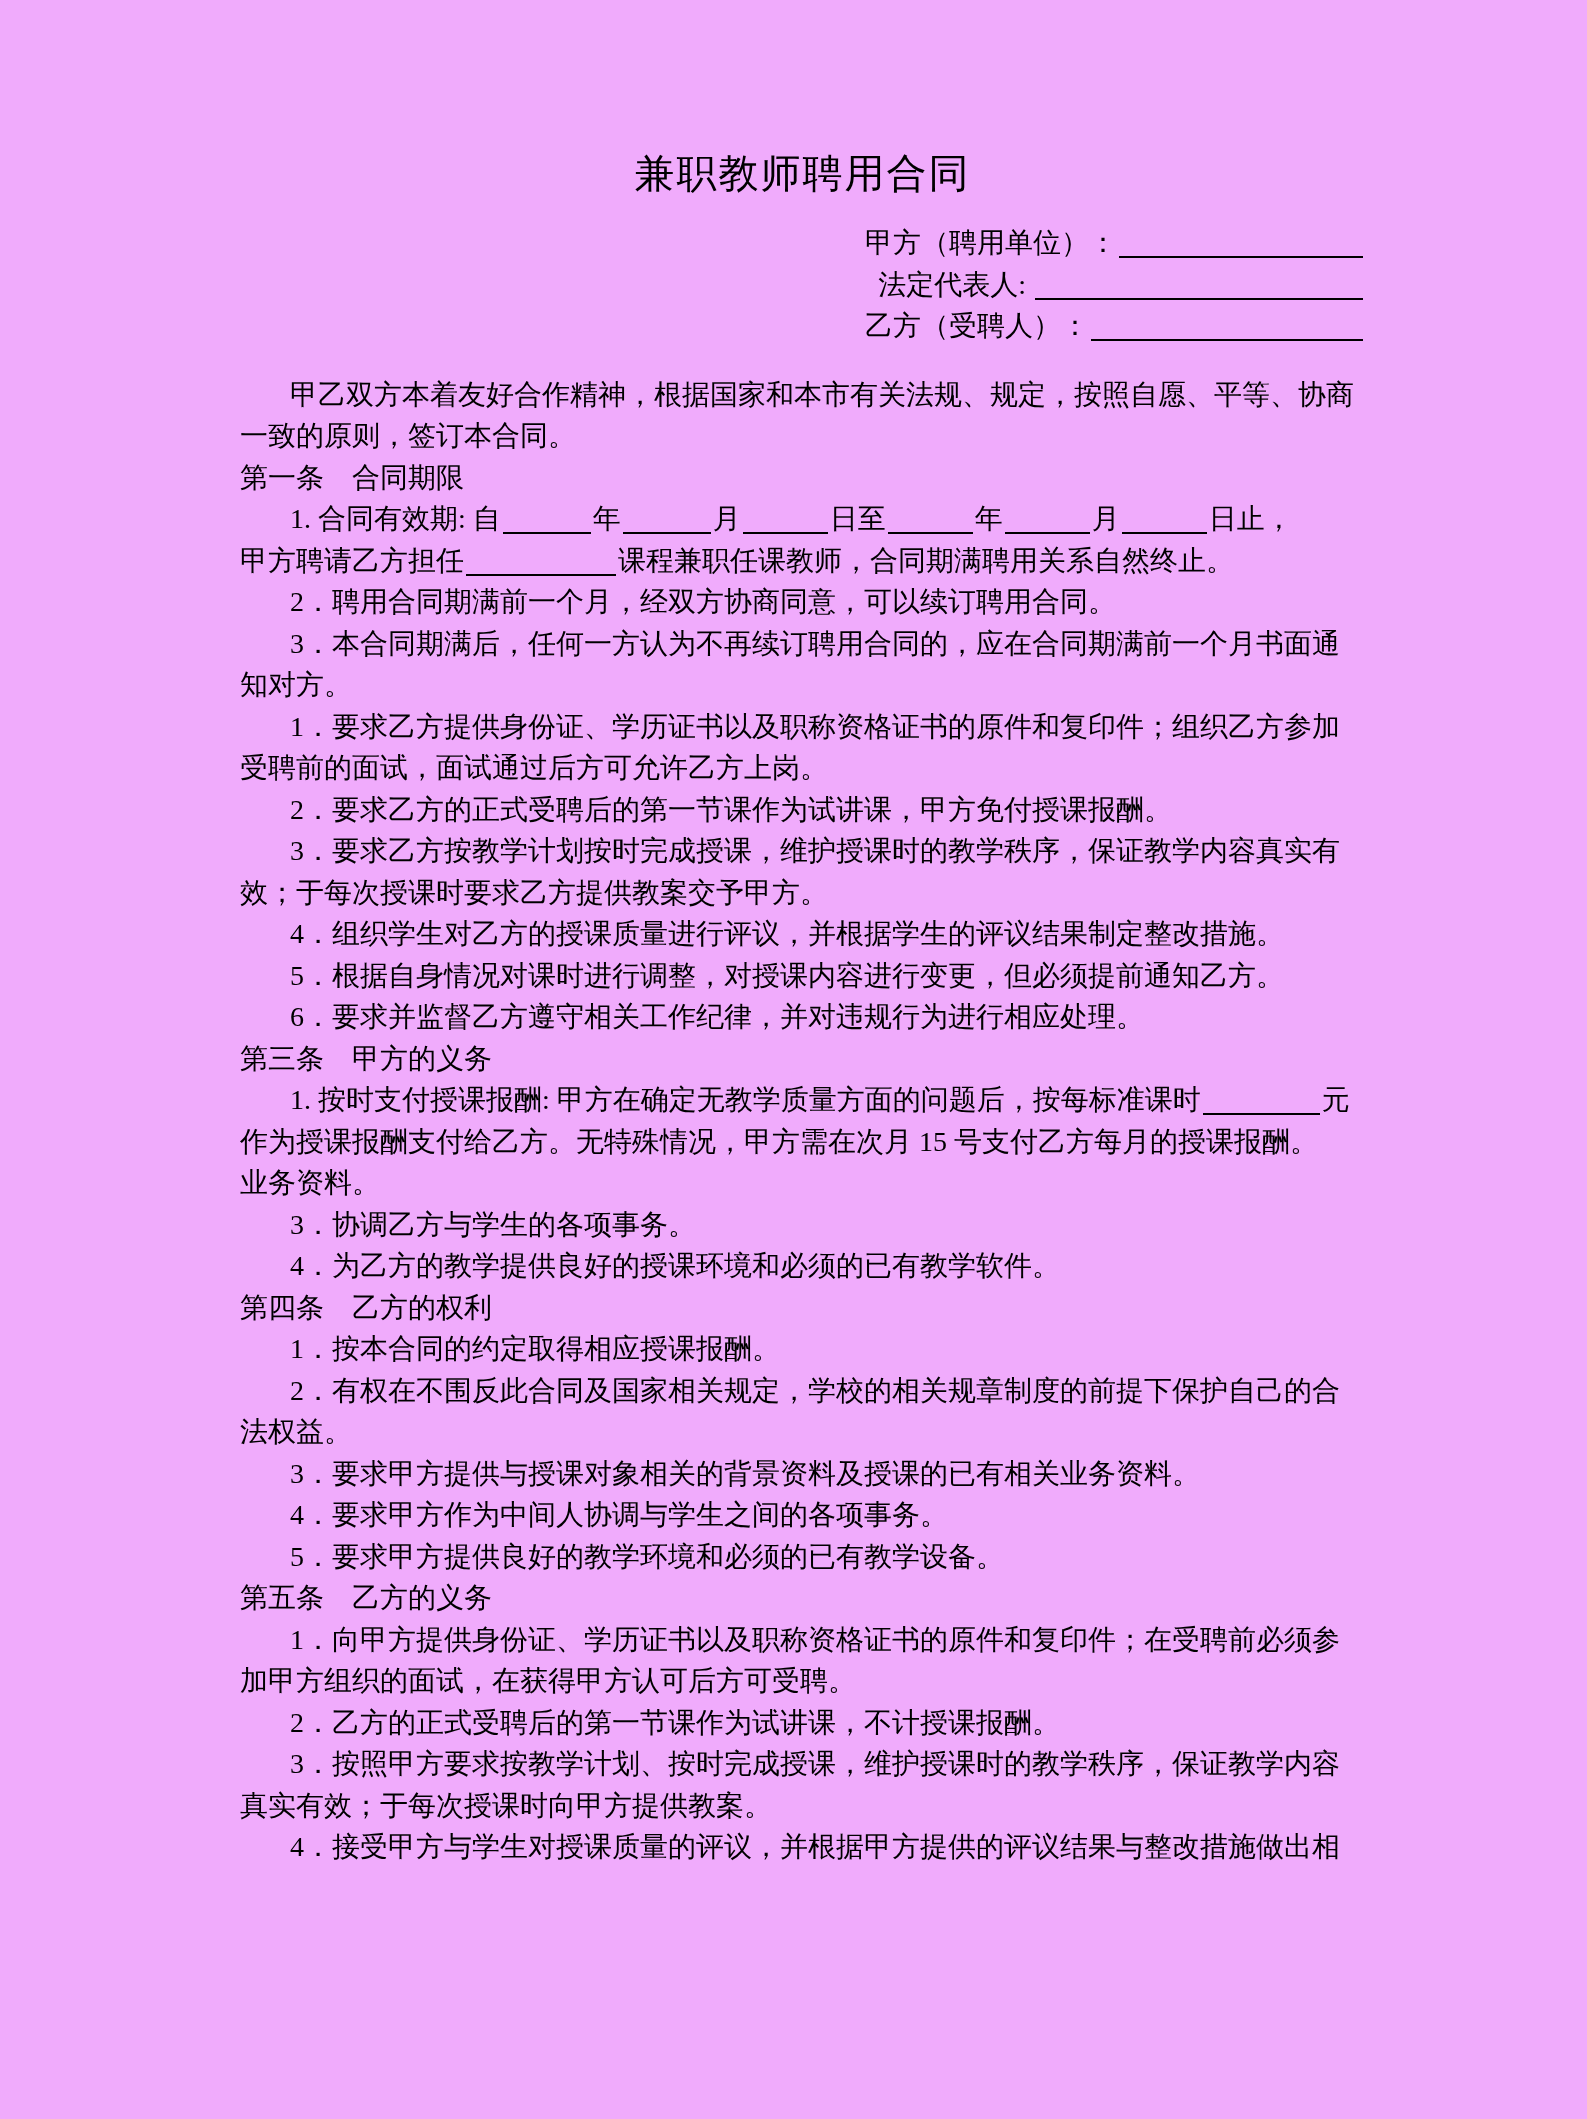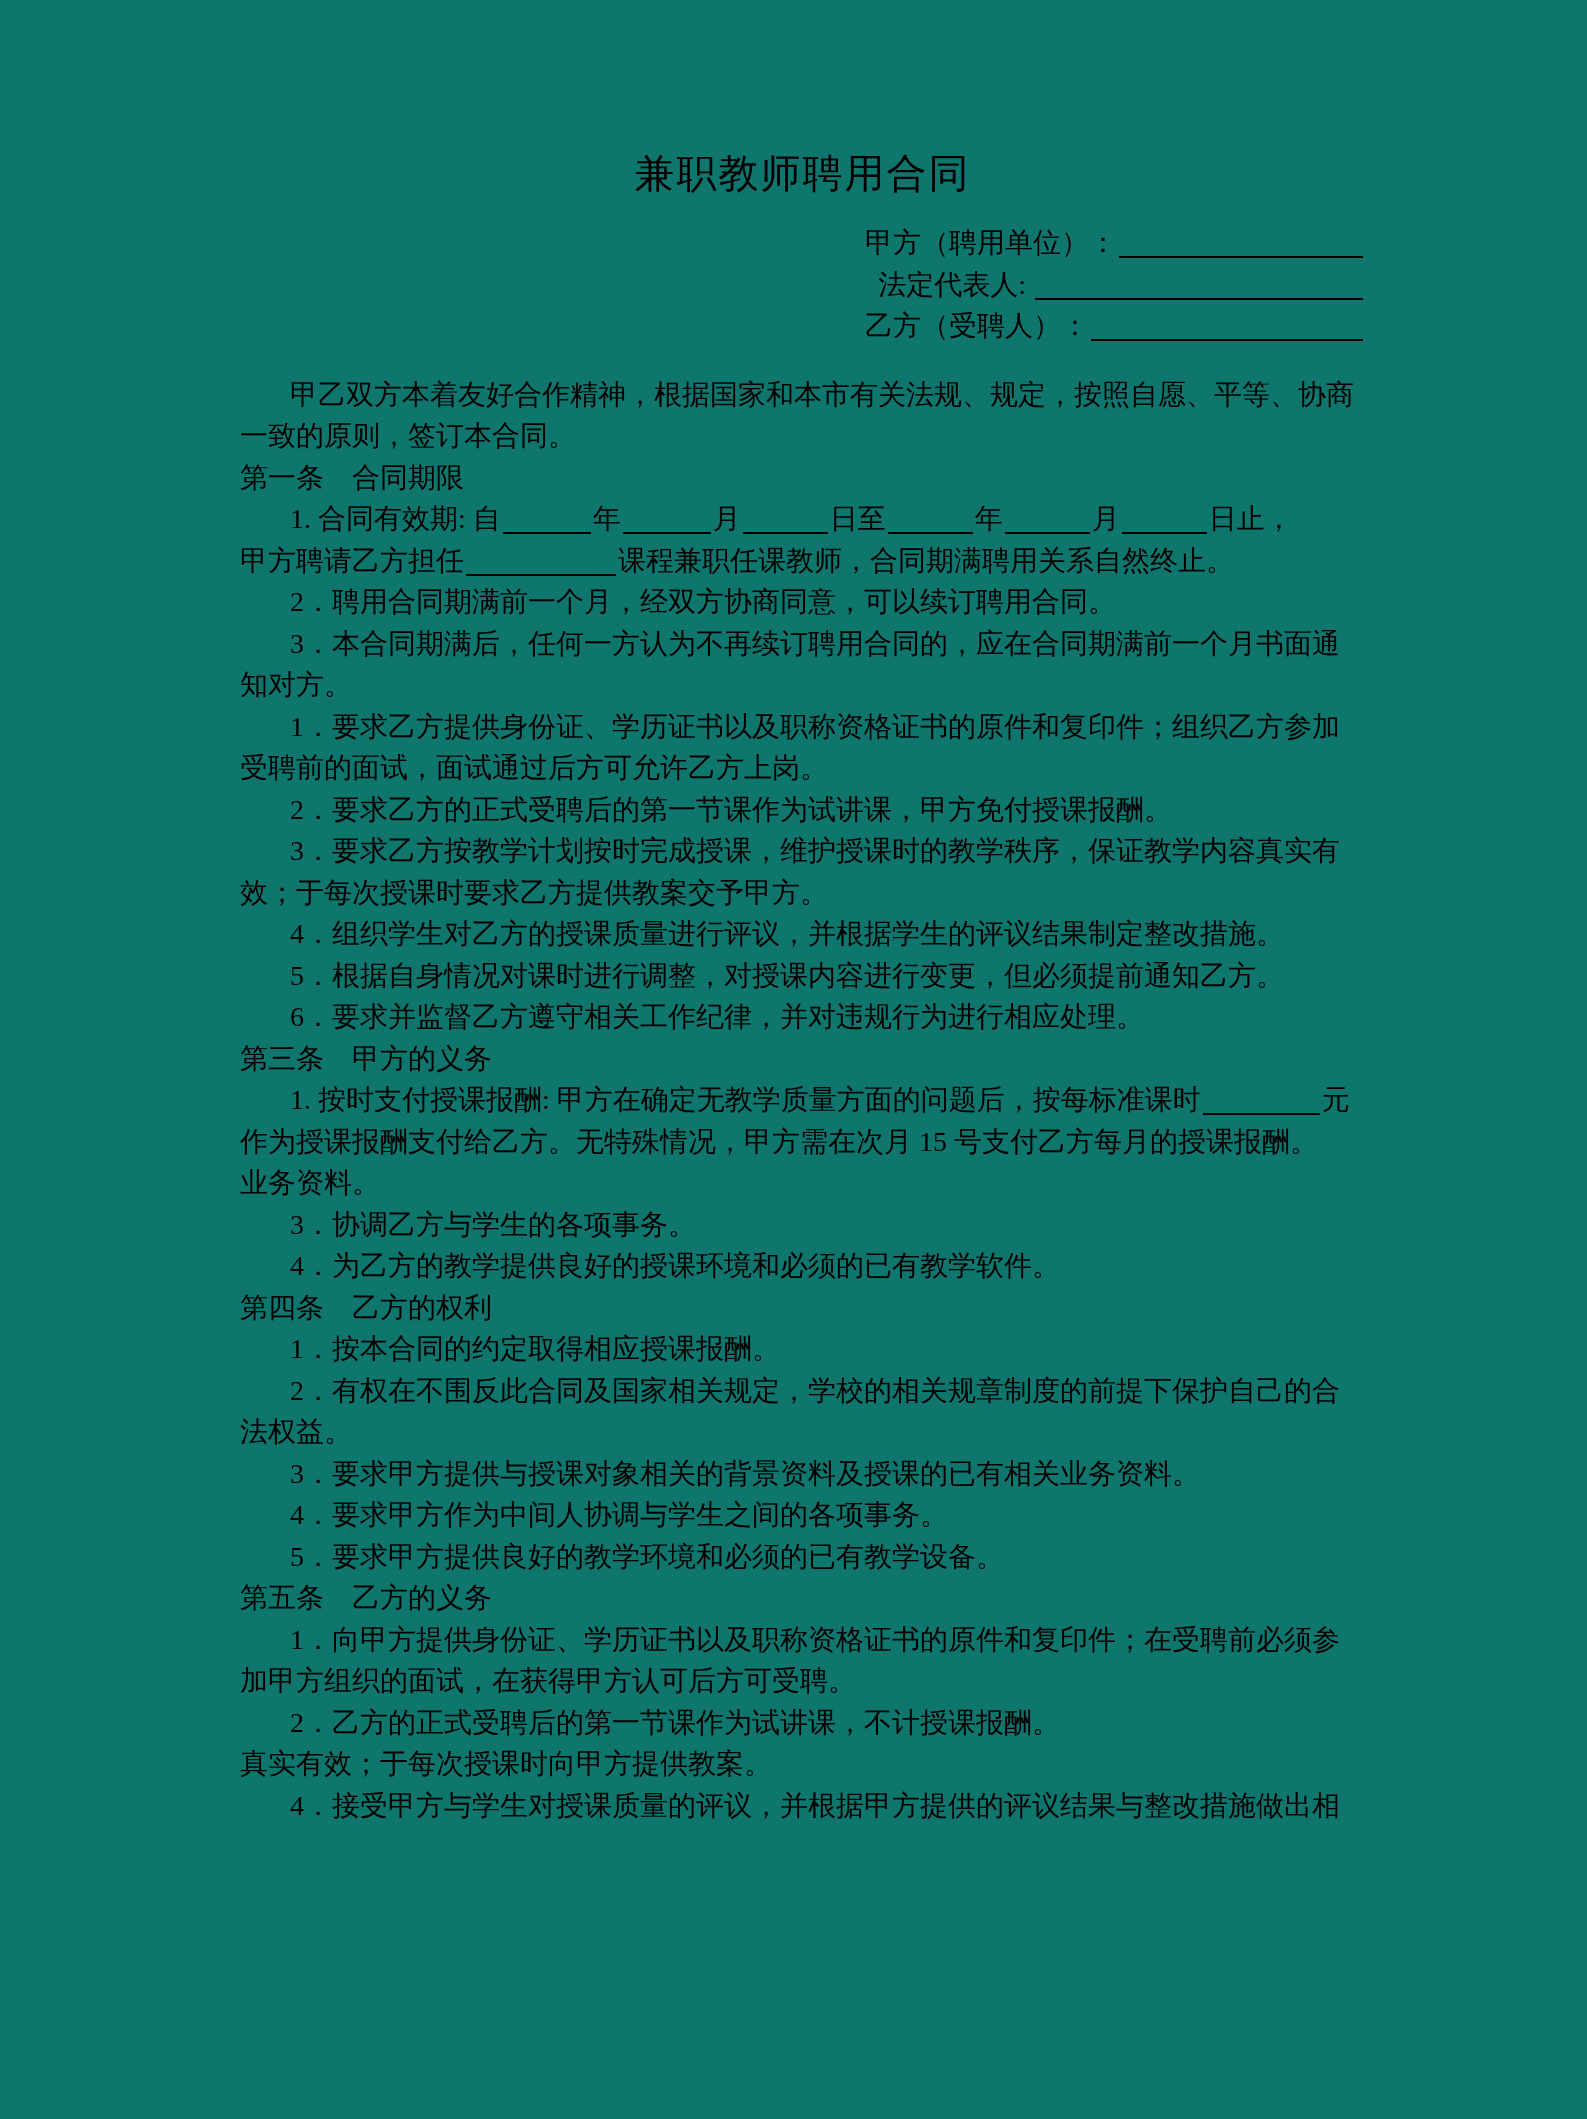--- a/index.html
+++ b/index.html
@@ -1,20 +1,20 @@
 <!DOCTYPE html>
 <html><head>
 <meta charset="utf-8">
 <style>
   html, body { margin: 0; padding: 0; background: #e8e8e8; }
   .page {
     position: relative;
     width: 1587px;
     height: 2119px;
-    background: #0f766e;
+    background: #f0abfc;
     color: #000000;
     font-family: "Liberation Serif", "DejaVu Serif", serif;
     overflow: hidden;
   }
   .content {
     position: absolute;
     left: 240px;
     top: 0;
     width: 1125px;
   }
@@ -80,17 +80,18 @@
         <div class="line indent"><span>1．按本合同的约定取得相应授课报酬。</span></div>
         <div class="line indent"><span>2．有权在不围反此合同及国家相关规定，学校的相关规章制度的前提下保护自己的合</span></div>
         <div class="line"><span>法权益。</span></div>
         <div class="line indent"><span>3．要求甲方提供与授课对象相关的背景资料及授课的已有相关业务资料。</span></div>
         <div class="line indent"><span>4．要求甲方作为中间人协调与学生之间的各项事务。</span></div>
         <div class="line indent"><span>5．要求甲方提供良好的教学环境和必须的已有教学设备。</span></div>
         <div class="line"><span>第五条　乙方的义务</span></div>
         <div class="line indent"><span>1．向甲方提供身份证、学历证书以及职称资格证书的原件和复印件；在受聘前必须参</span></div>
         <div class="line"><span>加甲方组织的面试，在获得甲方认可后方可受聘。</span></div>
         <div class="line indent"><span>2．乙方的正式受聘后的第一节课作为试讲课，不计授课报酬。</span></div>
+        <div class="line indent"><span>3．按照甲方要求按教学计划、按时完成授课，维护授课时的教学秩序，保证教学内容</span></div>
         <div class="line"><span>真实有效；于每次授课时向甲方提供教案。</span></div>
         <div class="line indent"><span>4．接受甲方与学生对授课质量的评议，并根据甲方提供的评议结果与整改措施做出相</span></div>
       </div>
   </div>
 </div>
 
 </body></html>

